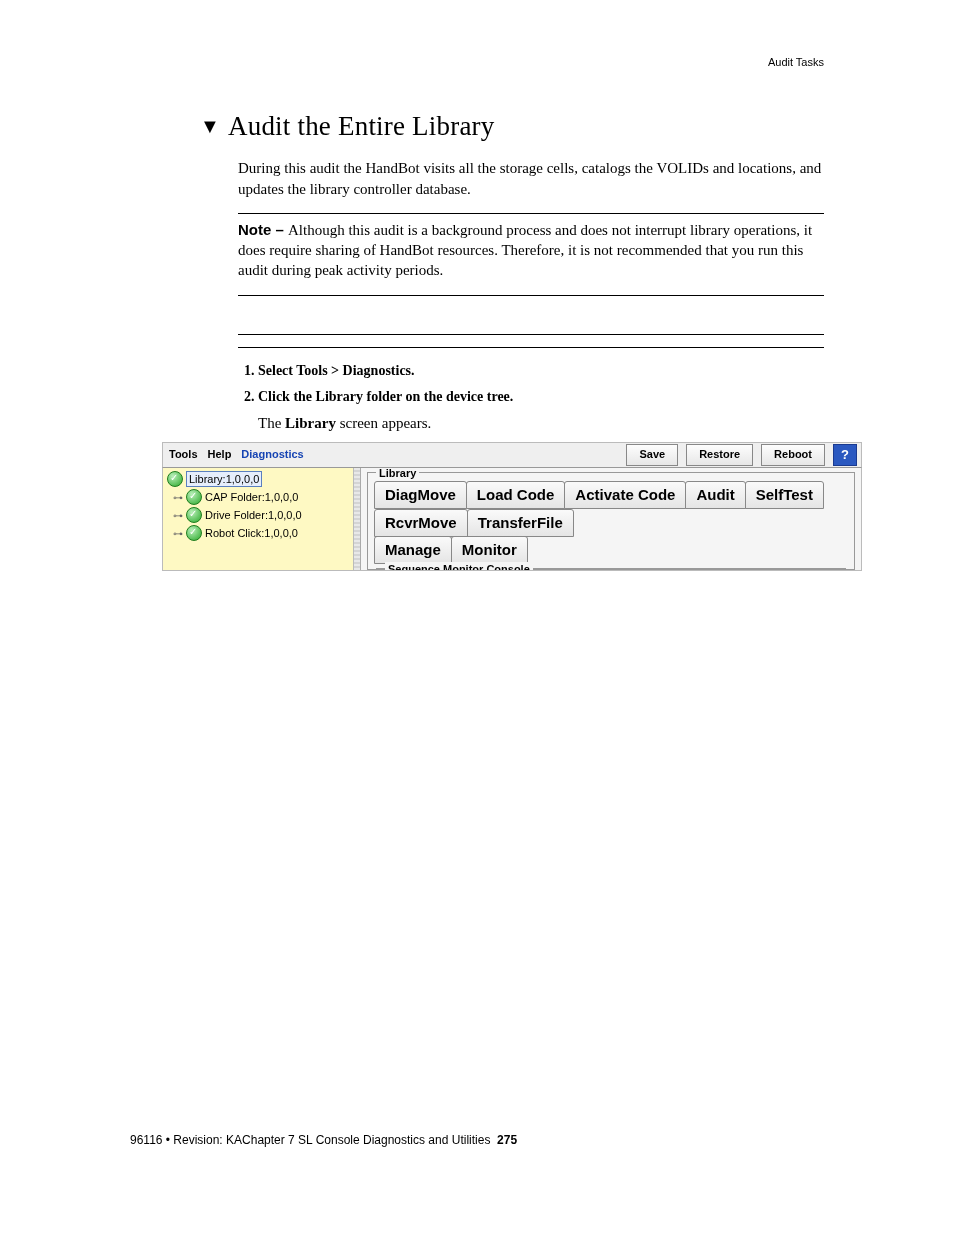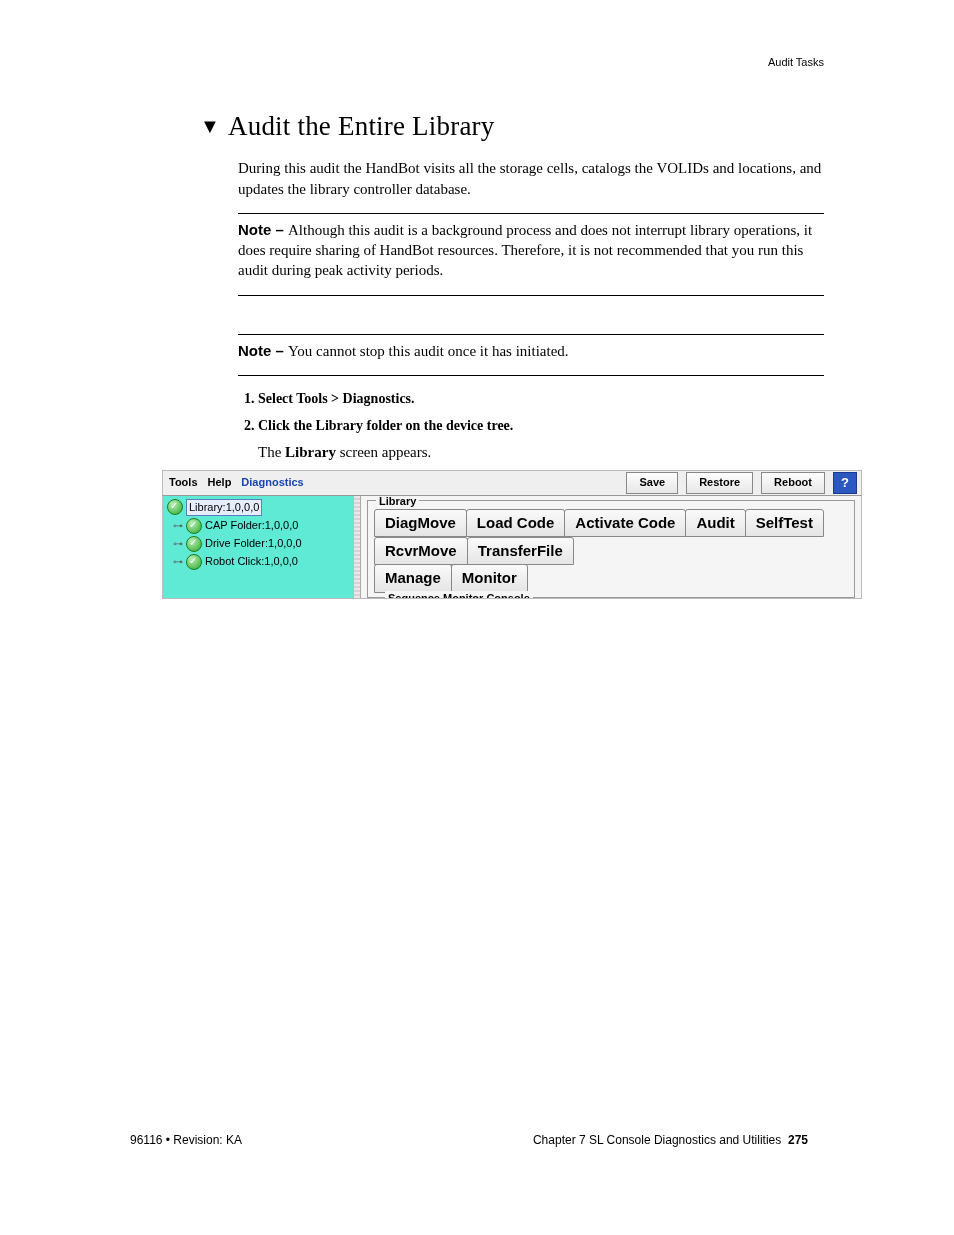--- a/index.html
+++ b/index.html
@@ -122,21 +122,21 @@
   }
   .ui-body {
     display: flex;
     border: 1px solid #bbb;
     border-top: none;
     height: 102px;
     overflow: hidden;
   }
   .ui-tree {
     width: 186px;
-    background: #5eead4;
+    background: #fef9c3;
     border-right: 1px solid #bbb;
     padding: 2px 2px;
   }
   .tree-row {
     display: flex;
     align-items: center;
     gap: 3px;
     padding: 1px 2px;
     white-space: nowrap;
   }
@@ -229,21 +229,20 @@
     padding: 0 3px;
     font-weight: bold;
   }
   .footer {
     position: absolute;
     left: 0;
     right: 16px;
     bottom: 88px;
     padding: 0 130px;
     display: flex;
-    justify-content: space-between;
     font-family: Arial, Helvetica, sans-serif;
     font-size: 12px;
   }
   .footer .pagenum { font-weight: bold; }
 </style>
 </head>
 <body>
 
 <div class="page">
   <div class="header-right">Audit Tasks</div>
@@ -257,23 +256,20 @@
 
     <hr class="rule">
     <p class="note-block">
       <span class="note-label">Note – </span><span>Although this audit is a background process and does not interrupt library operations, it does require sharing of HandBot resources. Therefore, it is not recommended that you run this audit during peak activity periods.</span>
     </p>
     <hr class="rule">
 
     <div style="height:20px"></div>
 
     <hr class="rule">
-    <p class="note-block">
-      <span class="note-label">Note – </span><span>You cannot stop this audit once it has initiated.</span>
-    </p>
     <hr class="rule">
 
     <ol class="steps">
       <li>
         <span>Select Tools &gt; Diagnostics.</span>
       </li>
       <li>
         <span>Click the Library folder on the device tree.</span>
         <div class="substep">
           <span>The </span><b>Library</b><span> screen appears.</span>

